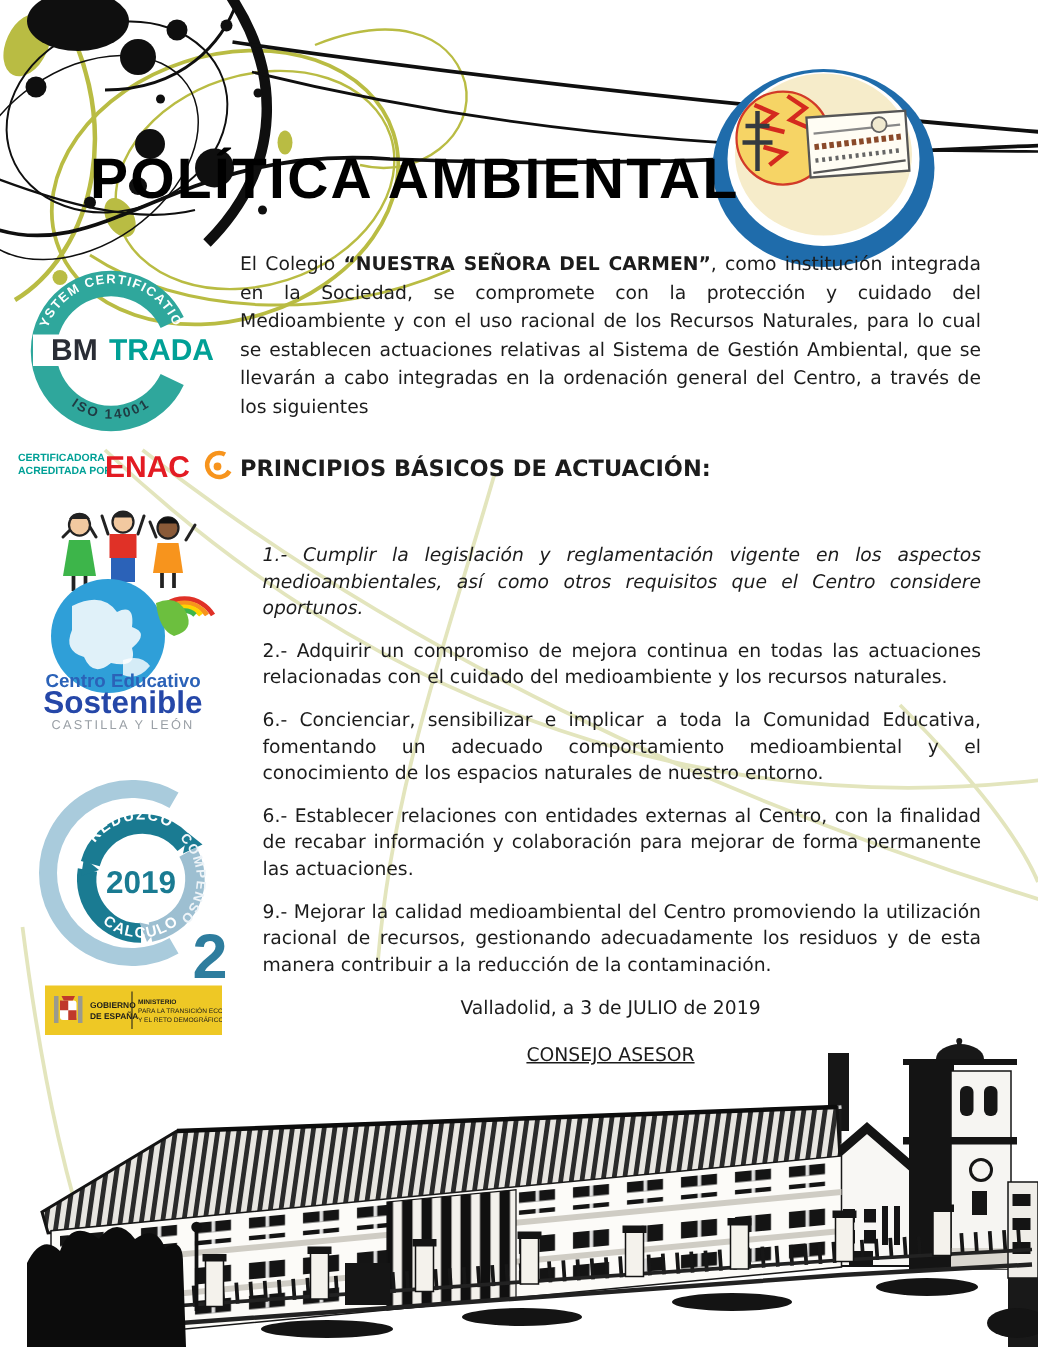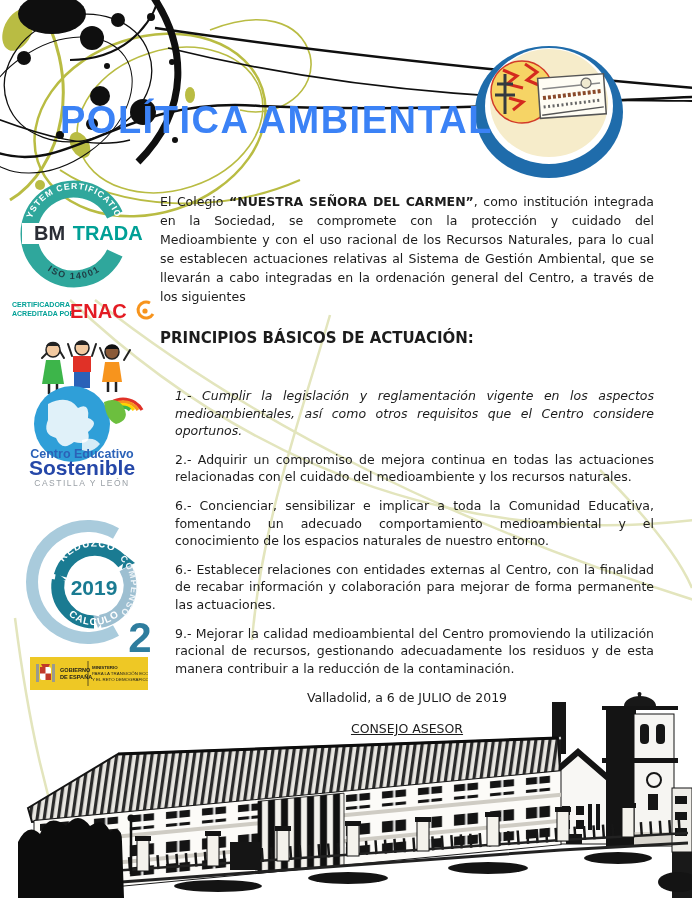--- a/index.html
+++ b/index.html
@@ -1,28 +1,28 @@
 <!DOCTYPE html>
 <html><head>
 <meta charset="utf-8">
 <style>
   html,body{margin:0;padding:0;background:#fff;}
   .page{position:relative;width:692px;height:900px;background:#fff;overflow:hidden;
         font-family:"DejaVu Sans",sans-serif;color:#1c1c1c;}
   .bg{position:absolute;left:0;top:0;width:692px;height:900px;z-index:0;}
   .title{position:absolute;left:60px;top:99px;z-index:3;white-space:nowrap;
          font-family:"Liberation Sans",sans-serif;font-weight:700;font-size:38px;
-         letter-spacing:1.5px;color:#3b82f6;}
+         letter-spacing:1.5px;color:#000000;}
   .crest{position:absolute;left:473px;top:40px;width:152px;height:142px;z-index:2;}
   .logo-bmtrada{position:absolute;left:10px;top:176px;width:148px;height:126px;z-index:2;}
   .logo-enac{position:absolute;left:10px;top:294px;width:148px;height:32px;z-index:2;}
   .logo-sostenible{position:absolute;left:12px;top:336px;width:146px;height:152px;z-index:2;}
   .logo-co2{position:absolute;left:22px;top:516px;width:142px;height:138px;z-index:2;}
   .logo-gobierno{position:absolute;left:30px;top:655px;width:118px;height:37px;z-index:2;}
-  .content{position:absolute;left:160px;top:192px;width:494px;z-index:2;
+  .content{position:absolute;left:160px;top:166px;width:494px;z-index:2;
            font-size:12.5px;line-height:19px;text-align:justify;}
   .content p{margin:0;}
   .intro strong{font-weight:700;}
   .heading{margin-top:23px !important;font-weight:700;font-size:15px;}
   .principle{padding-left:15px;line-height:17.6px;margin-bottom:11px !important;}
   .principle.first{margin-top:39px !important;font-style:italic;}
   .dateline{text-align:center;margin-top:7px !important;}
   .signature{text-align:center;margin-top:12px !important;text-decoration:underline;}
   .building{position:absolute;left:18px;top:692px;width:674px;height:206px;z-index:1;}
   svg text{font-family:"Liberation Sans",sans-serif;}
@@ -222,21 +222,21 @@
   </svg>
 
   <div class="content">
     <p class="intro"><span>El Colegio </span><strong>“NUESTRA SEÑORA DEL CARMEN”</strong><span>, como institución integrada en la Sociedad, se compromete con la protección y cuidado del Medioambiente y con el uso racional de los Recursos Naturales, para lo cual se establecen actuaciones relativas al Sistema de Gestión Ambiental, que se llevarán a cabo integradas en la ordenación general del Centro, a través de los siguientes</span></p>
     <p class="heading">PRINCIPIOS BÁSICOS DE ACTUACIÓN:</p>
     <p class="principle first">1.- Cumplir la legislación y reglamentación vigente en los aspectos medioambientales, así como otros requisitos que el Centro considere oportunos.</p>
     <p class="principle">2.- Adquirir un compromiso de mejora continua en todas las actuaciones relacionadas con el cuidado del medioambiente y los recursos naturales.</p>
     <p class="principle">6.- Concienciar, sensibilizar e implicar a toda la Comunidad Educativa, fomentando un adecuado comportamiento medioambiental y el conocimiento de los espacios naturales de nuestro entorno.</p>
     <p class="principle">6.- Establecer relaciones con entidades externas al Centro, con la finalidad de recabar información y colaboración para mejorar de forma permanente las actuaciones.</p>
     <p class="principle">9.- Mejorar la calidad medioambiental del Centro promoviendo la utilización racional de recursos, gestionando adecuadamente los residuos y de esta manera contribuir a la reducción de la contaminación.</p>
-    <p class="dateline">Valladolid, a 6 de JULIO de 2019</p>
+    <p class="dateline">Valladolid, a 3 de JULIO de 2019</p>
     <p class="signature">CONSEJO ASESOR</p>
   </div>
 
   <svg class="building" viewBox="0 0 674 206">
     <defs>
       <pattern id="roofp" width="7" height="7" patternUnits="userSpaceOnUse" patternTransform="rotate(8)">
         <rect width="7" height="7" fill="#e8e6e1"></rect>
           <rect width="3.2" height="7" fill="#2a2a2a"></rect>
       </pattern>
       <pattern id="winp" width="36" height="18" patternUnits="userSpaceOnUse">

